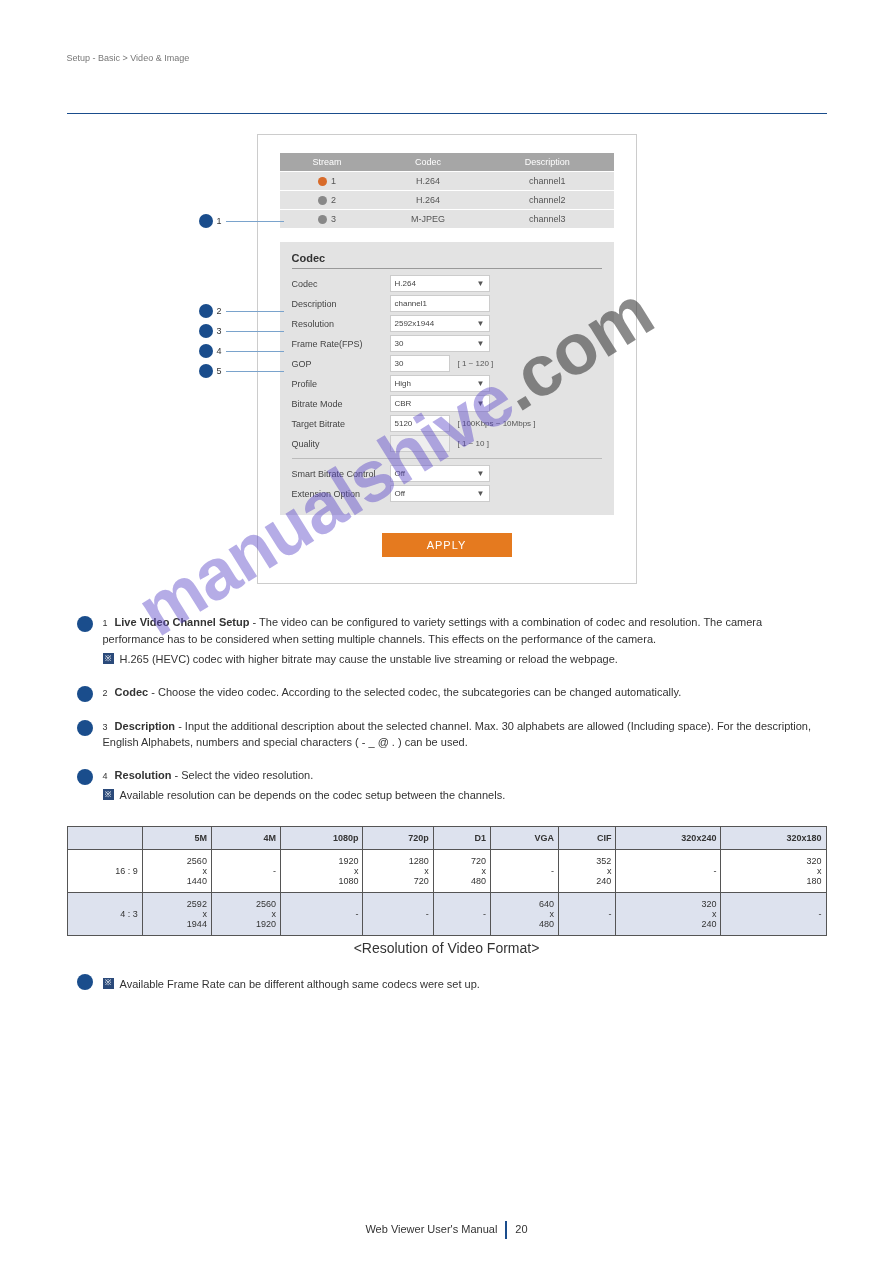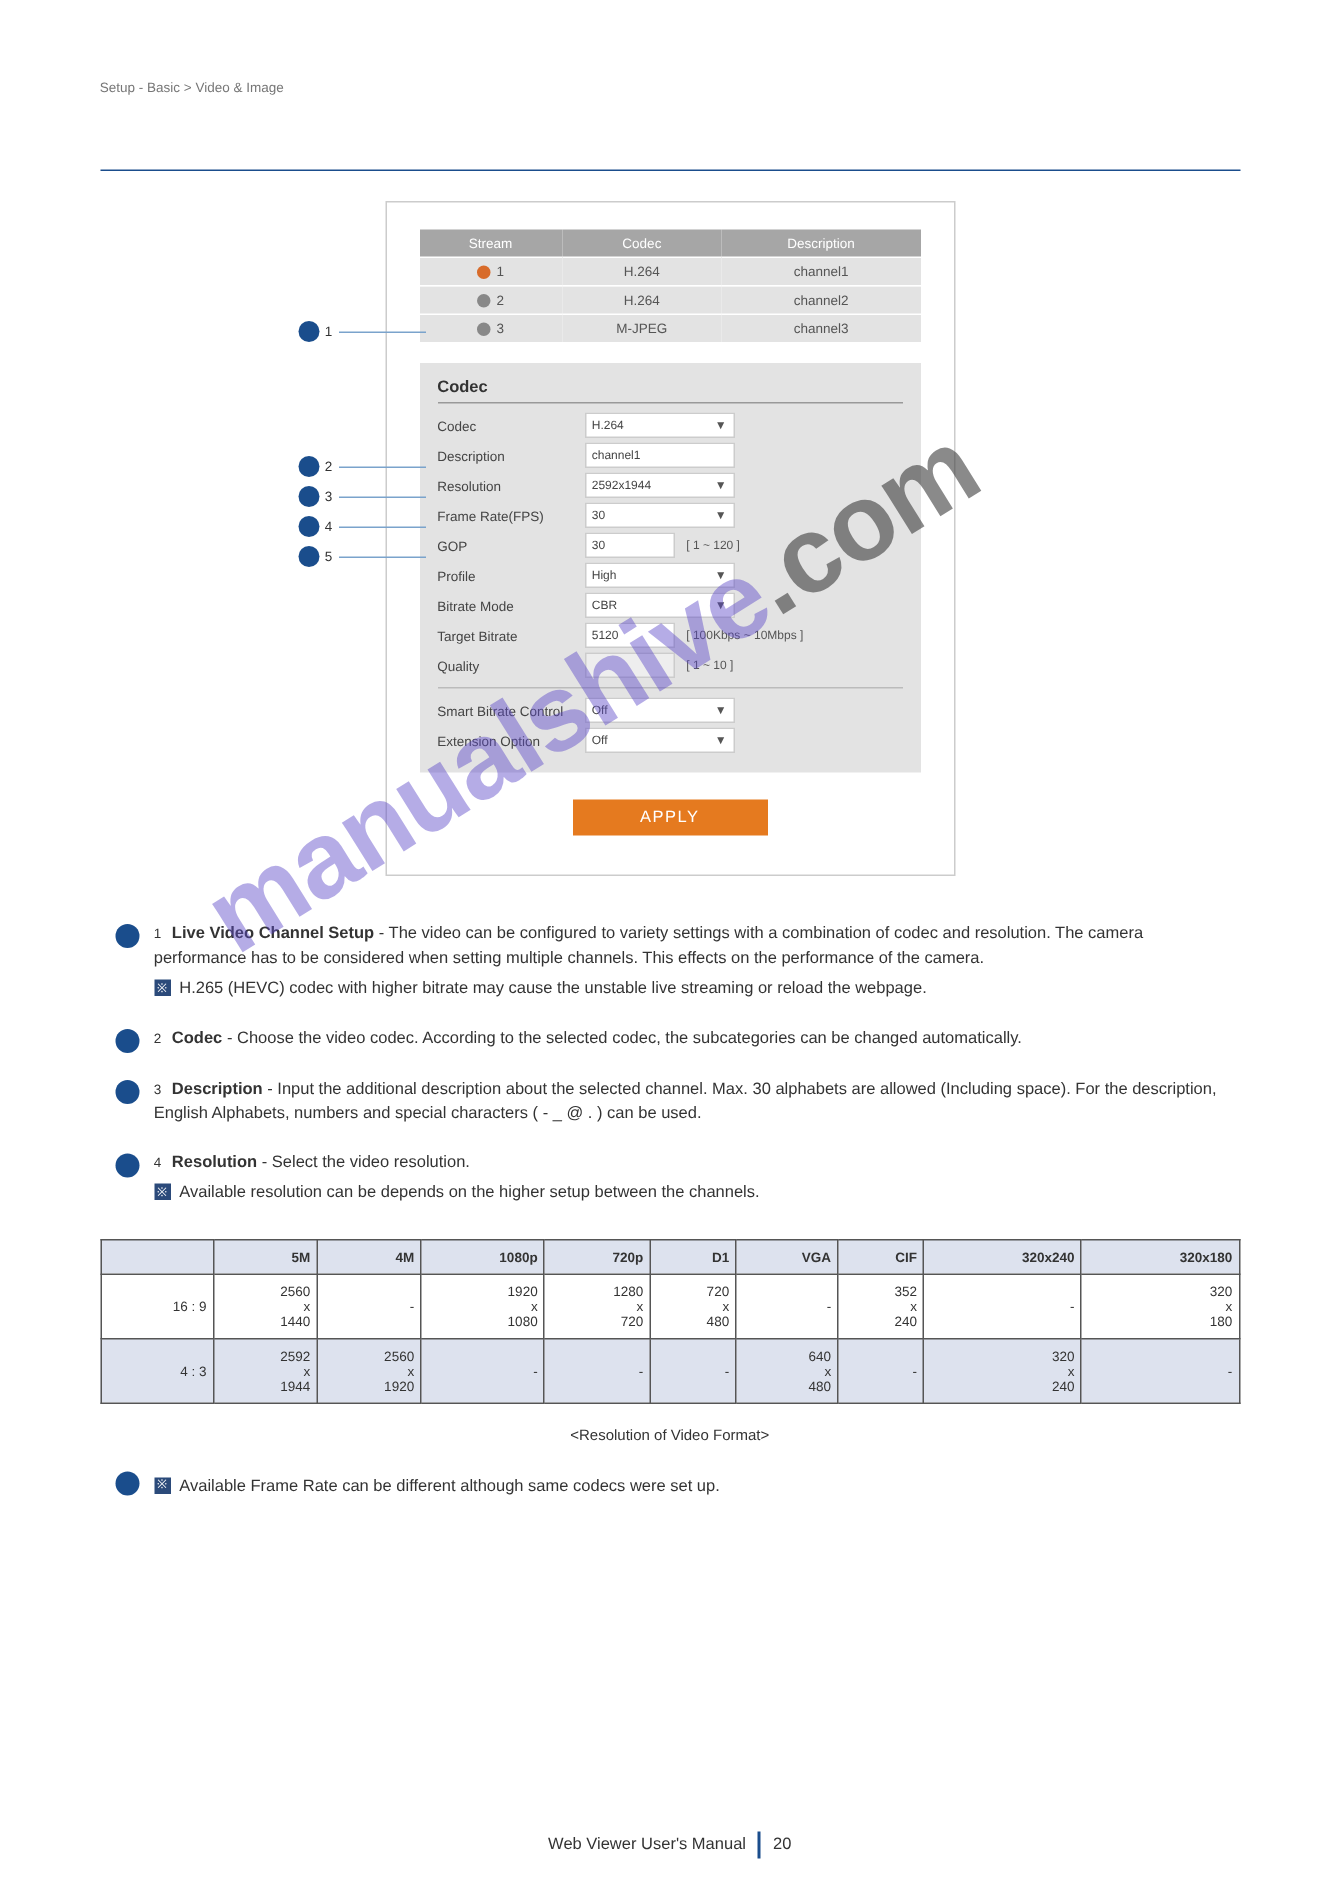--- a/index.html
+++ b/index.html
@@ -353,21 +353,21 @@
       <div class="expl-body">
         <div><span style="font-size:9px;margin-right:4px;">3</span> <b>Description</b><span> - Input the additional description about the selected channel. Max. 30 alphabets are allowed (Including space). For the description, English Alphabets, numbers and special characters ( - _ @ . ) can be used.</span></div>
       </div>
     </div>
     <div class="expl-row" style="margin-bottom:12px">
       <div class="expl-num"></div>
       <div class="expl-body">
         <div><span style="font-size:9px;margin-right:4px;">4</span> <b>Resolution</b><span> - Select the video resolution.</span></div>
         <div class="note-row">
             <span class="note-ic">※</span>
-            <span>Available resolution can be depends on the higher setup between the channels.</span>
+            <span>Available resolution can be depends on the codec setup between the channels.</span>
           </div>
       </div>
     </div>
   </div>
 
   <table class="res-tbl">
     <thead>
       <tr>
         <th></th>
         <th>5M</th>
@@ -421,21 +421,21 @@
 x
 480</td>
         <td>-</td>
         <td style="white-space:pre-line">320
 x
 240</td>
         <td>-</td>
       </tr>
     </tbody>
   </table>
-  <div style="text-align:center;font-size:10px;margin-top:16px;">&lt;Resolution of Video Format&gt;</div>
+  <div style="text-align:center;font-size:14px;margin-top:4px;">&lt;Resolution of Video Format&gt;</div>
 
   <div class="expl" style="margin-top:16px">
     <div class="expl-row">
       <div class="expl-num"></div>
       <div class="expl-body">
         <div class="note-row">
             <span class="note-ic">※</span>
             <span>Available Frame Rate can be different although same codecs were set up.</span>
           </div>
       </div>

